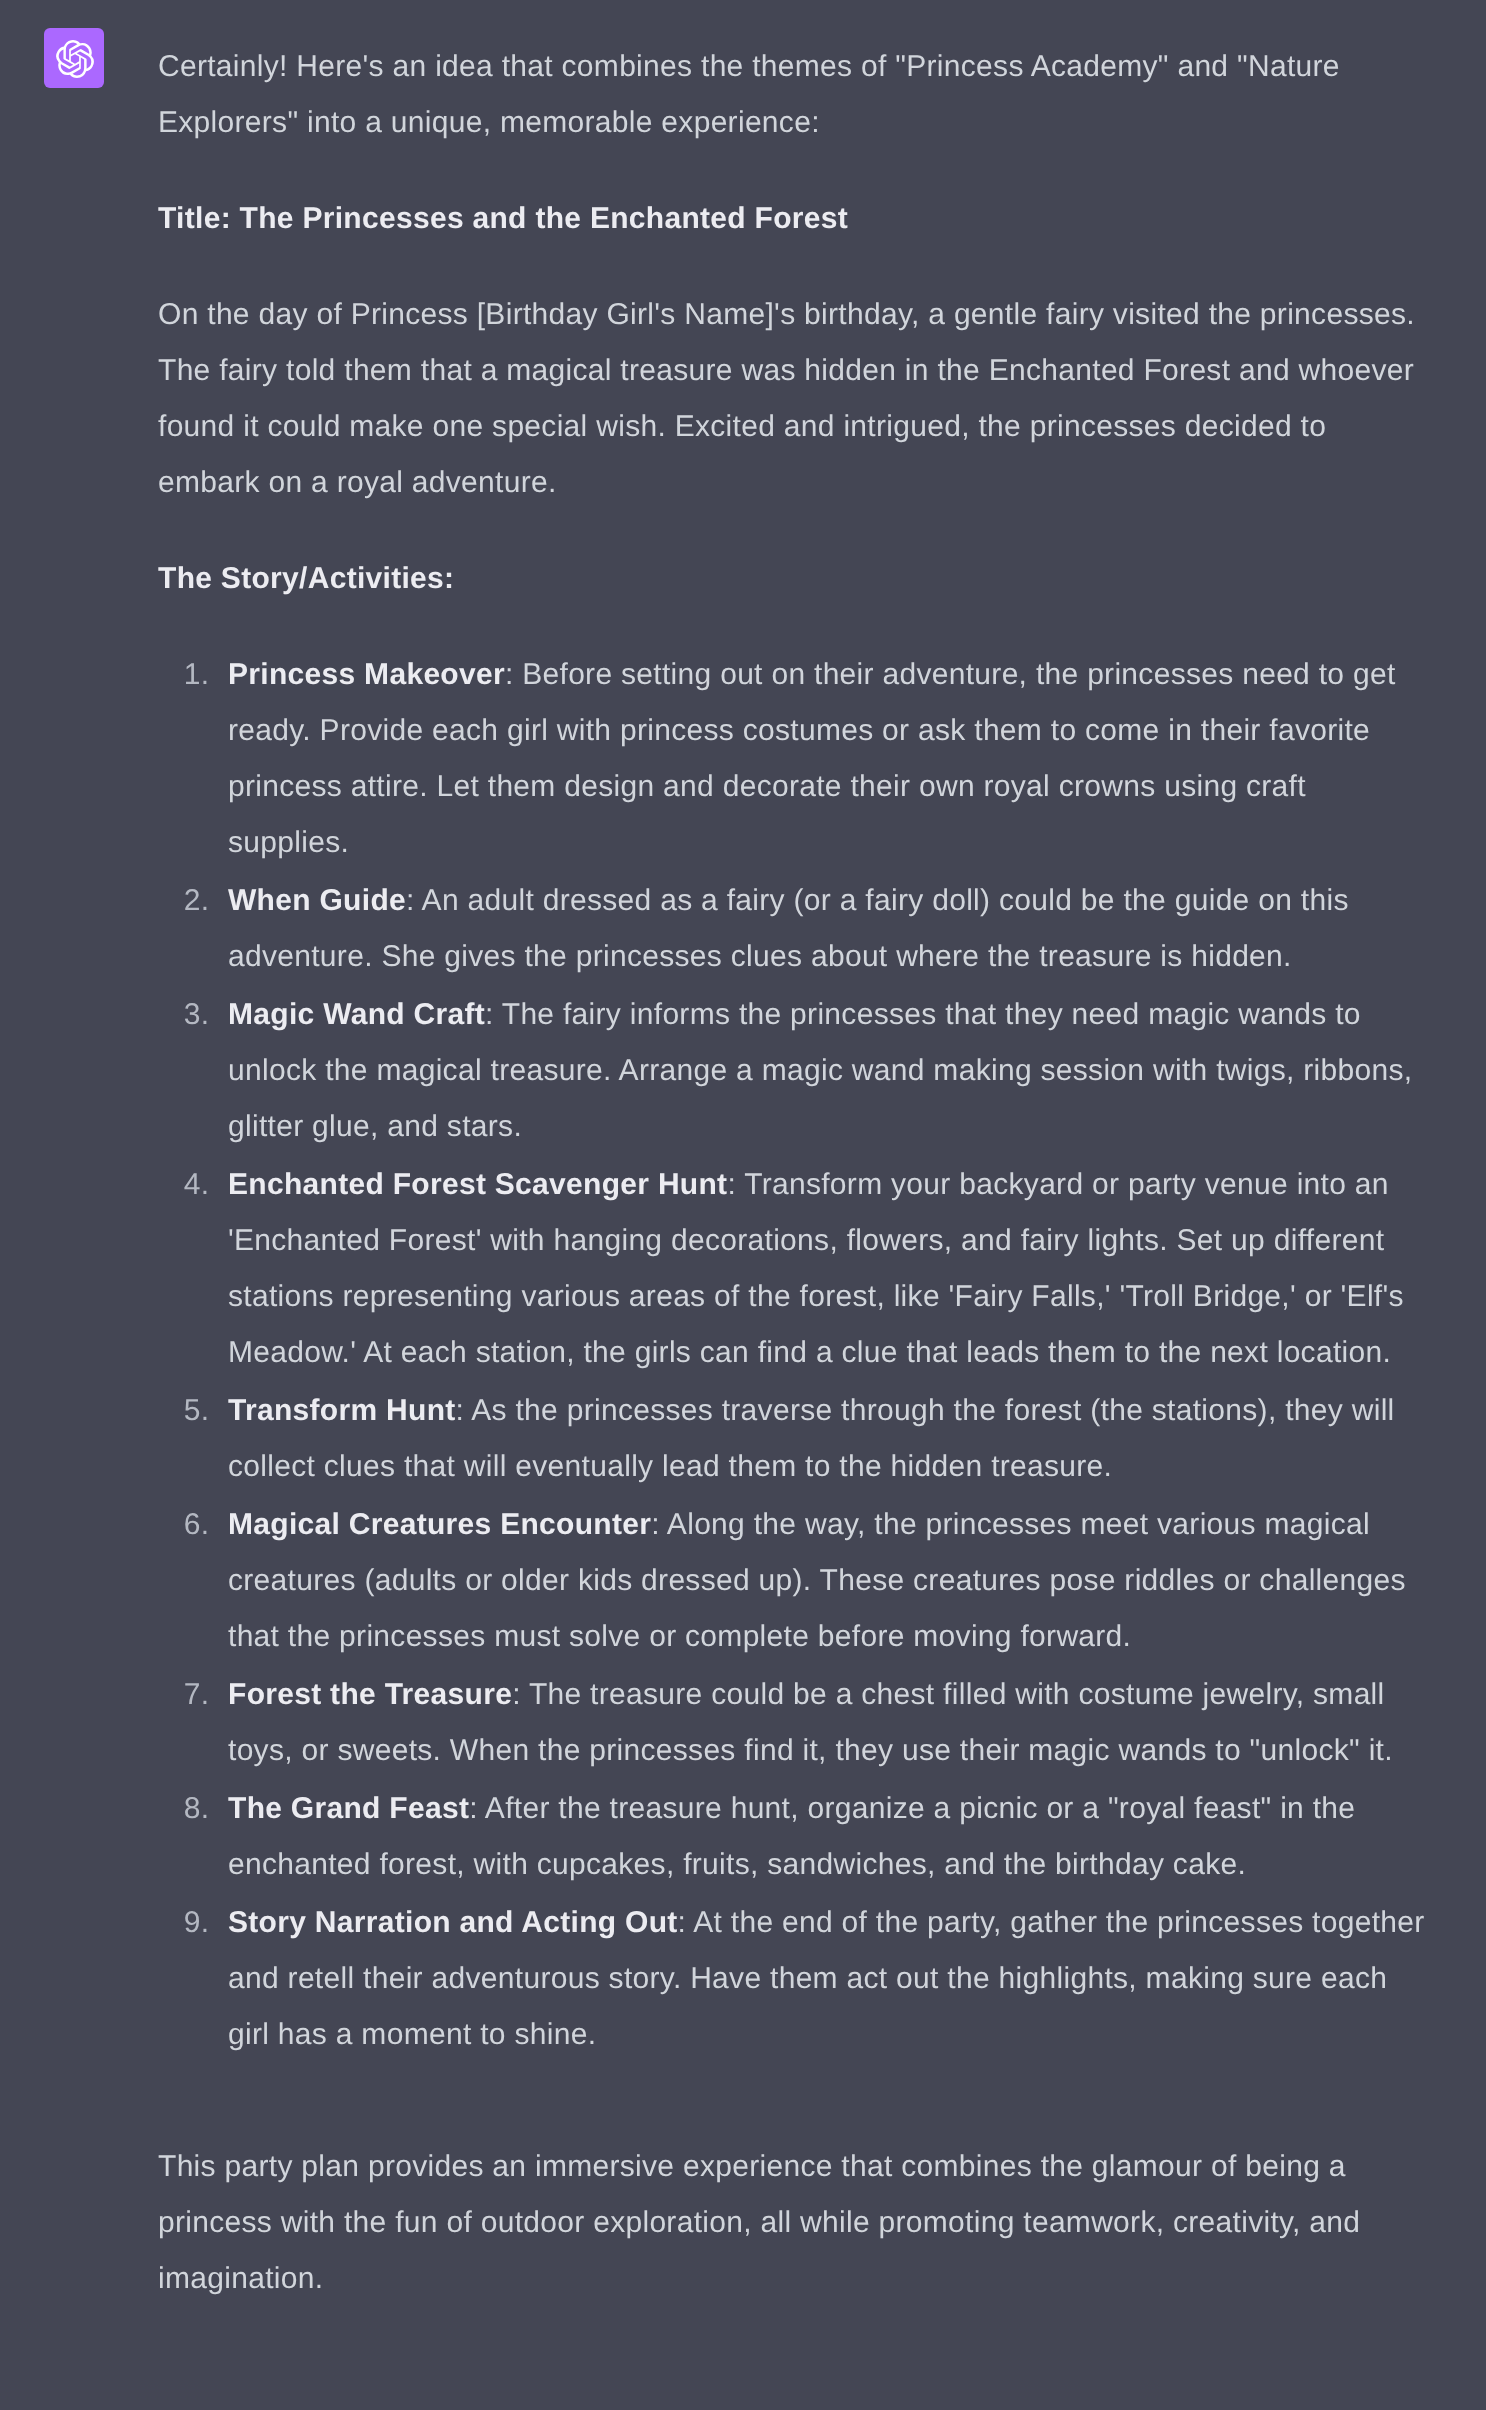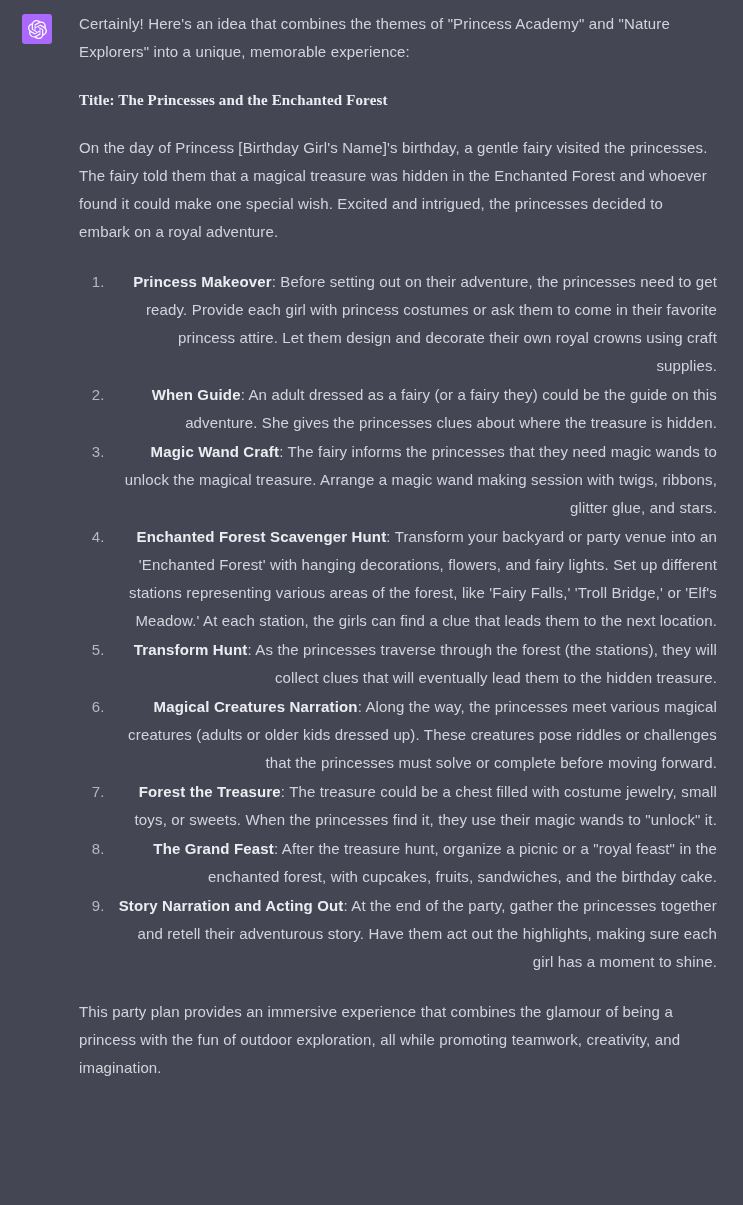--- a/index.html
+++ b/index.html
@@ -37,35 +37,33 @@
     padding-left: 27px;
     width: 665px;
   }
   p.para {
     margin: 0 0 22px 0;
     font-size: 15px;
     line-height: 28px;
     color: #d1d5db;
     letter-spacing: 0.01em;
   }
-  p.para:first-child { margin-top: 0; }
+  p.para:first-child { margin-top: 10px; }
   h3.heading {
     margin: 0 0 22px 0;
     font-size: 15px;
     line-height: 24px;
     font-weight: bold;
     color: #ececf1;
     letter-spacing: 0.01em;
-    font-family: Liberation Serif, serif;
   }
   ol.activities {
-    margin: 0 0 22px 0;
+    margin: 0 0 38px 0;
     padding-left: 30px;
     list-style: decimal;
-    text-align: right;
   }
   ol.activities li {
     font-size: 15px;
     line-height: 28px;
     color: #d1d5db;
     margin-bottom: 1px;
     padding-left: 5px;
     letter-spacing: 0.01em;
   }
   ol.activities li::marker {
@@ -93,28 +91,29 @@
 
   <div class="message-body">
 
     <p class="para">Certainly! Here's an idea that combines the themes of "Princess Academy" and "Nature Explorers" into a unique, memorable experience:</p>
 
     <h3 class="heading">Title: The Princesses and the Enchanted Forest</h3>
 
 
     <p class="para">On the day of Princess [Birthday Girl's Name]'s birthday, a gentle fairy visited the princesses. The fairy told them that a magical treasure was hidden in the Enchanted Forest and whoever found it could make one special wish. Excited and intrigued, the princesses decided to embark on a royal adventure.</p>
 
+    <h3 class="heading">The Story/Activities:</h3>
 
     <ol class="activities">
       <li><span class="item-title">Princess Makeover</span><span>: Before setting out on their adventure, the princesses need to get ready. Provide each girl with princess costumes or ask them to come in their favorite princess attire. Let them design and decorate their own royal crowns using craft supplies.</span></li>
-      <li><span class="item-title">When Guide</span><span>: An adult dressed as a fairy (or a fairy they) could be the guide on this adventure. She gives the princesses clues about where the treasure is hidden.</span></li>
+      <li><span class="item-title">When Guide</span><span>: An adult dressed as a fairy (or a fairy doll) could be the guide on this adventure. She gives the princesses clues about where the treasure is hidden.</span></li>
       <li><span class="item-title">Magic Wand Craft</span><span>: The fairy informs the princesses that they need magic wands to unlock the magical treasure. Arrange a magic wand making session with twigs, ribbons, glitter glue, and stars.</span></li>
       <li><span class="item-title">Enchanted Forest Scavenger Hunt</span><span>: Transform your backyard or party venue into an 'Enchanted Forest' with hanging decorations, flowers, and fairy lights. Set up different stations representing various areas of the forest, like 'Fairy Falls,' 'Troll Bridge,' or 'Elf's Meadow.' At each station, the girls can find a clue that leads them to the next location.</span></li>
       <li><span class="item-title">Transform Hunt</span><span>: As the princesses traverse through the forest (the stations), they will collect clues that will eventually lead them to the hidden treasure.</span></li>
-      <li><span class="item-title">Magical Creatures Narration</span><span>: Along the way, the princesses meet various magical creatures (adults or older kids dressed up). These creatures pose riddles or challenges that the princesses must solve or complete before moving forward.</span></li>
+      <li><span class="item-title">Magical Creatures Encounter</span><span>: Along the way, the princesses meet various magical creatures (adults or older kids dressed up). These creatures pose riddles or challenges that the princesses must solve or complete before moving forward.</span></li>
       <li><span class="item-title">Forest the Treasure</span><span>: The treasure could be a chest filled with costume jewelry, small toys, or sweets. When the princesses find it, they use their magic wands to "unlock" it.</span></li>
       <li><span class="item-title">The Grand Feast</span><span>: After the treasure hunt, organize a picnic or a "royal feast" in the enchanted forest, with cupcakes, fruits, sandwiches, and the birthday cake.</span></li>
       <li><span class="item-title">Story Narration and Acting Out</span><span>: At the end of the party, gather the princesses together and retell their adventurous story. Have them act out the highlights, making sure each girl has a moment to shine.</span></li>
     </ol>
 
     <p class="para last-para">This party plan provides an immersive experience that combines the glamour of being a princess with the fun of outdoor exploration, all while promoting teamwork, creativity, and imagination.</p>
 
   </div>
 </div>
 

